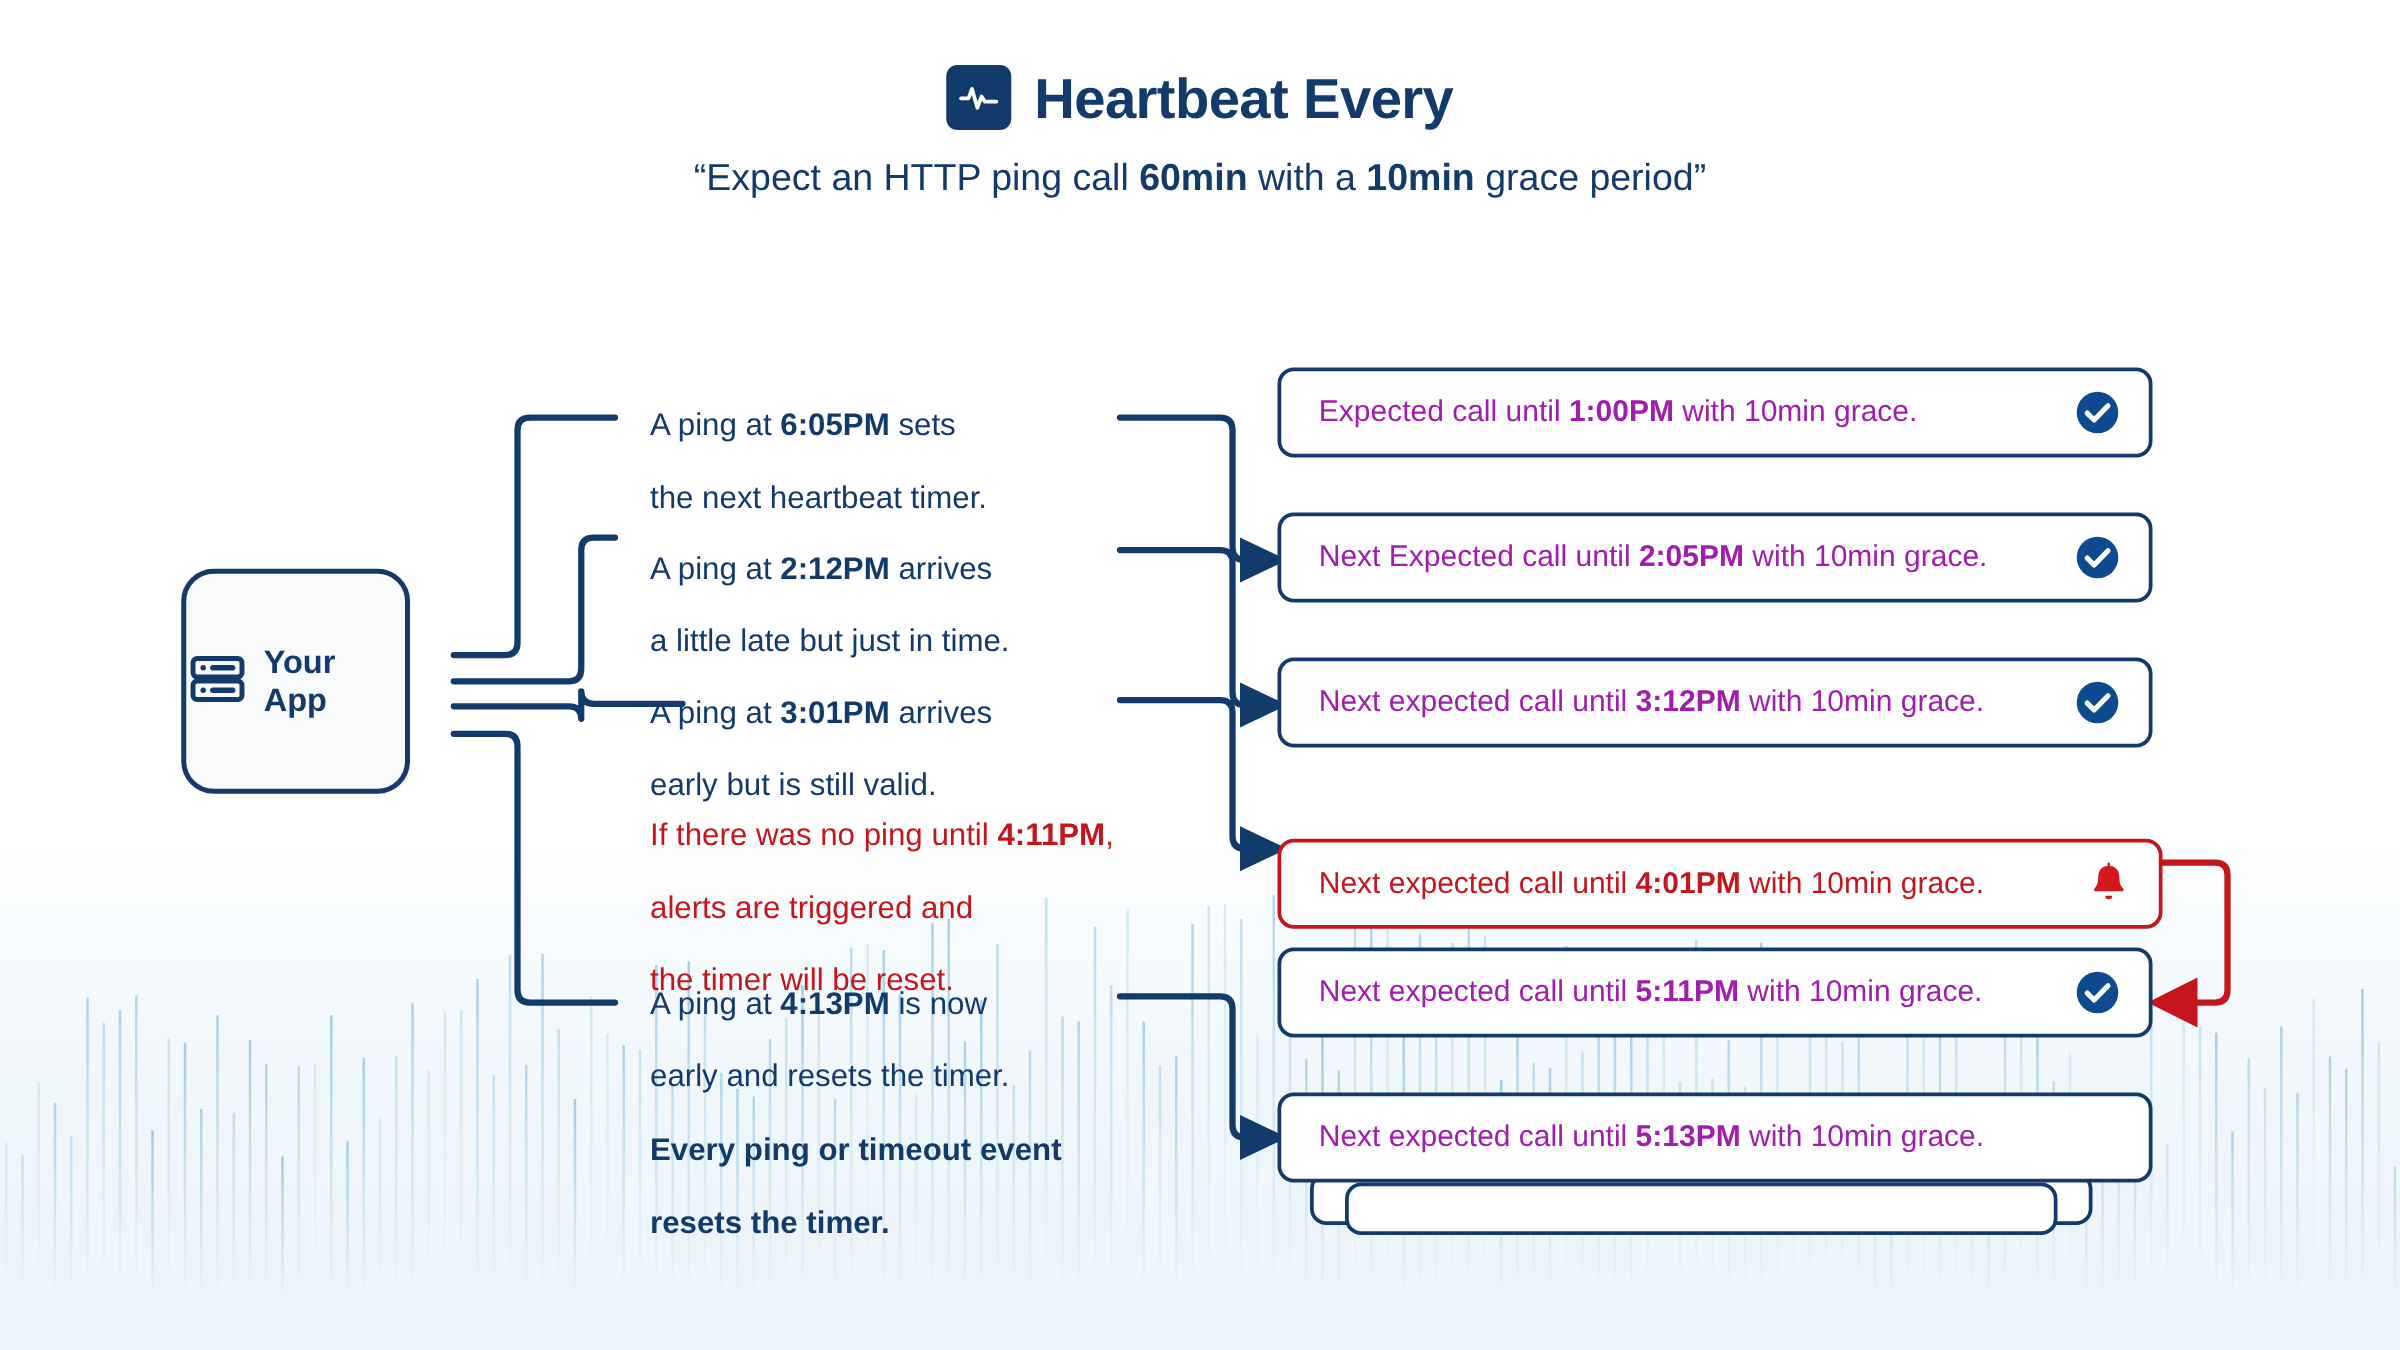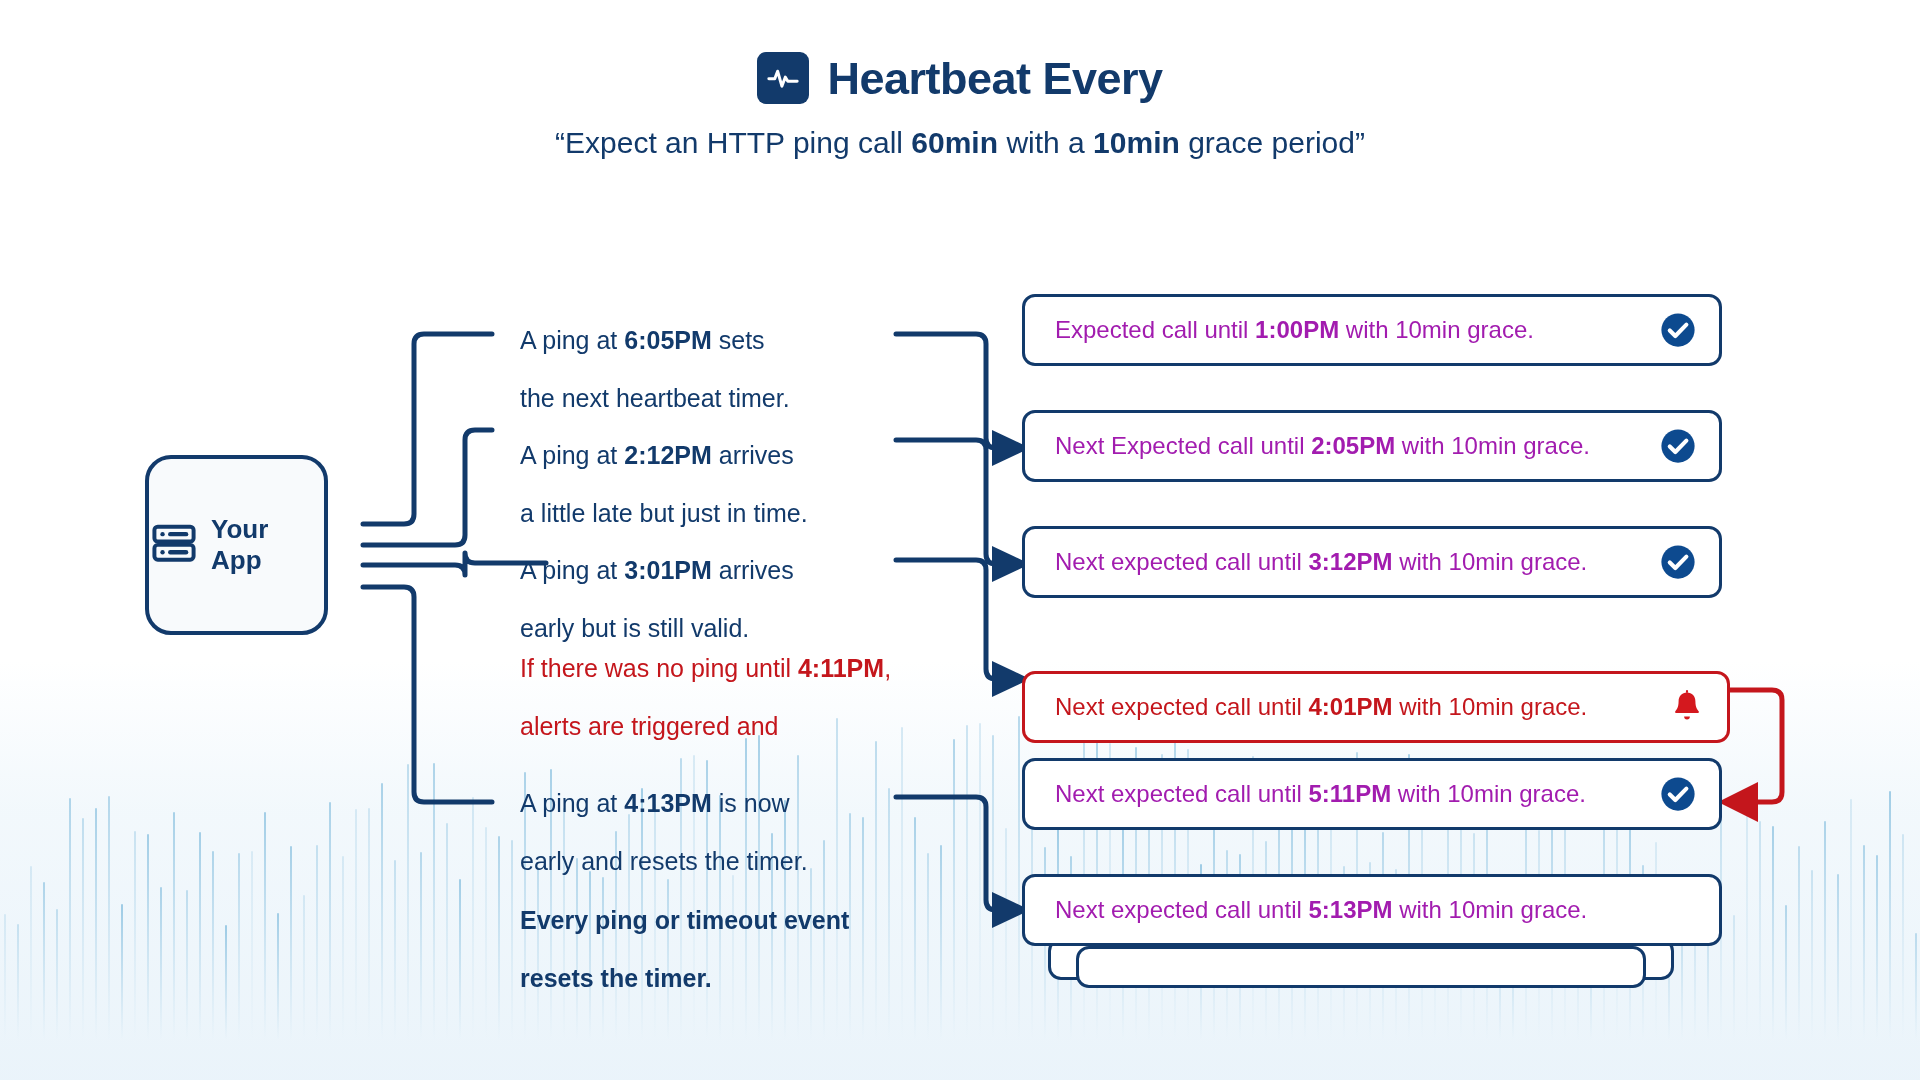--- a/index.html
+++ b/index.html
@@ -372,20 +372,21 @@
   </div>
 
   <div class="step-text" style="left:520px; top:527px;">
     <div><span> A ping at </span><b>3:01PM</b><span> arrives</span></div>
     <div> early but is still valid.</div>
   </div>
 
   <div class="step-text alert" style="left:520px; top:625px;">
     <div><span>If there was no ping until </span><b>4:11PM</b><span>,</span></div>
     <div>alerts are triggered and</div>
+    <div>the timer will be reset.</div>
   </div>
 
   <div class="step-text" style="left:520px; top:760px;">
     <div><span>A ping at </span><b>4:13PM</b><span> is now</span></div>
     <div>early and resets the timer.</div>
   </div>
 
   <div class="step-text summary" style="left:520px; top:877px;">
     <div>Every ping or timeout event</div>
     <div>resets the timer.</div>

